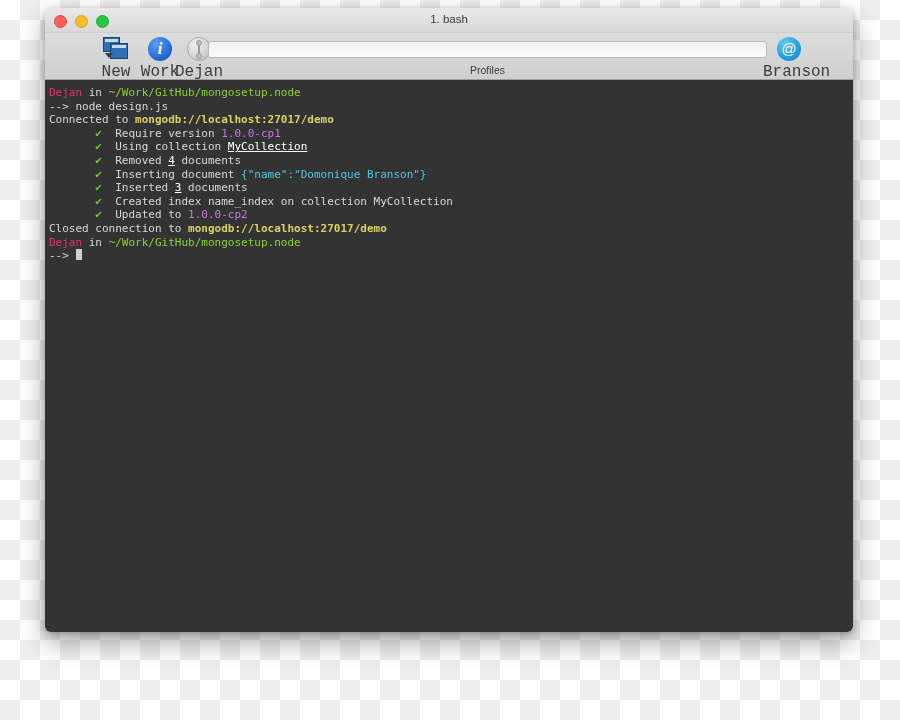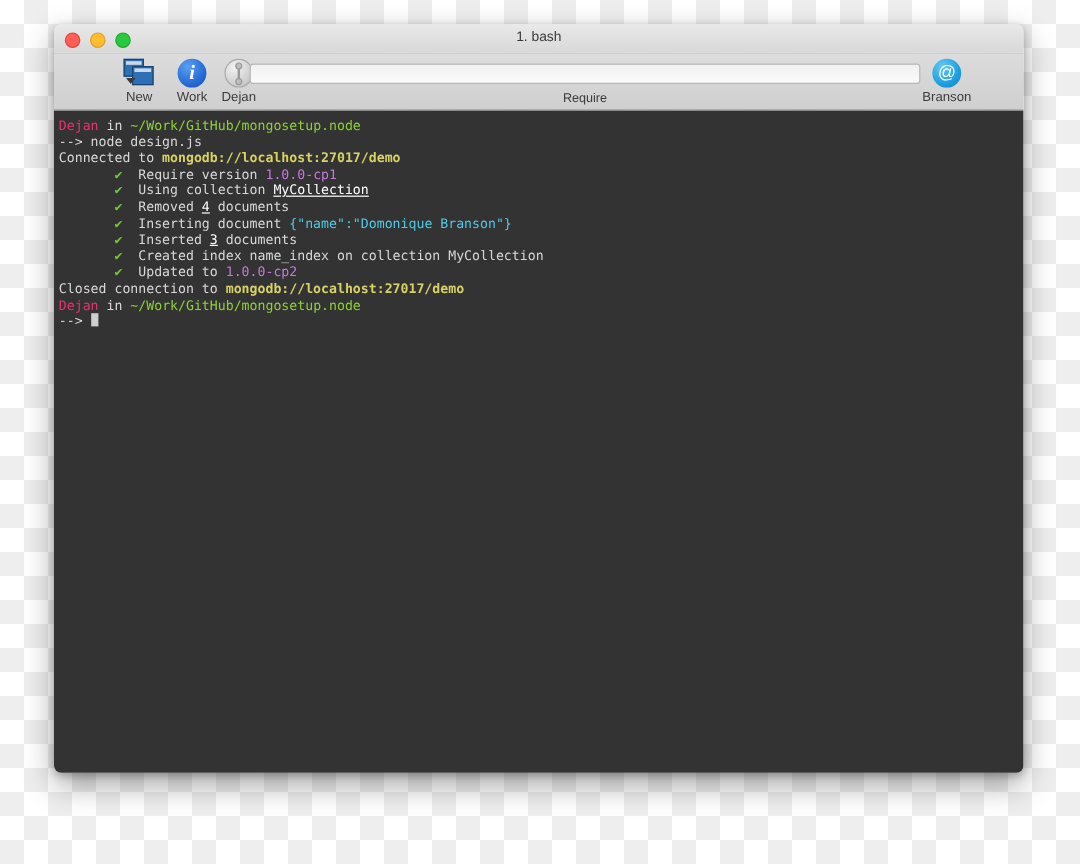--- a/index.html
+++ b/index.html
@@ -26,21 +26,21 @@
       linear-gradient(45deg, #eeeeee 25%, transparent 25%, transparent 75%, #eeeeee 75%, #eeeeee),
       linear-gradient(45deg, #eeeeee 25%, transparent 25%, transparent 75%, #eeeeee 75%, #eeeeee);
     background-size: 40px 40px;
     background-position: 0 0, 20px 20px;
   }
 
   
   .window {
     position: absolute;
     left: 45px;
-    top: 20px;
+    top: 8px;
     width: 808px;
     height: 624px;
     border-radius: 6px;
     overflow: hidden;
     box-shadow: 0 10px 26px rgba(0,0,0,0.35), 0 2px 6px rgba(0,0,0,0.22);
   }
 
   
   .titlebar {
     position: relative;
@@ -86,24 +86,24 @@
     text-align: center;
     cursor: default;
   }
   .tool .glyph {
     height: 27px;
     display: flex;
     align-items: center;
     justify-content: center;
   }
   .tool .tlabel {
-    font-size: 11px;
+    font-size: 16px;
     color: #3c3c3c;
     margin-top: 1px;
-    font-family: Liberation Sans, sans-serif;
+    font-family: Liberation Mono, monospace;
   }
   .tool-new   { left: 45px; }
   .tool-info  { left: 89px; }
   .tool-close { left: 128px; }
   .tool-prof  { right: 38px; }
 
   
   .icon-new { position: relative; width: 26px; height: 24px; }
   .icon-new .wbox {
     position: absolute;
@@ -278,21 +278,21 @@
           <div class="bar"></div>
           <div class="nub n1"></div>
           <div class="nub n2"></div>
         </div>
       </div>
       <div class="tlabel">Dejan</div>
     </div>
 
     <div class="execute-wrap">
       <input class="execute-field" type="text" placeholder="" style="">
-      <div class="execute-label">Require</div>
+      <div class="execute-label">Profiles</div>
     </div>
 
     <div class="tool tool-prof">
       <div class="glyph">
         <div class="icon-prof">@</div>
       </div>
       <div class="tlabel">Branson</div>
     </div>
 
   </div>

